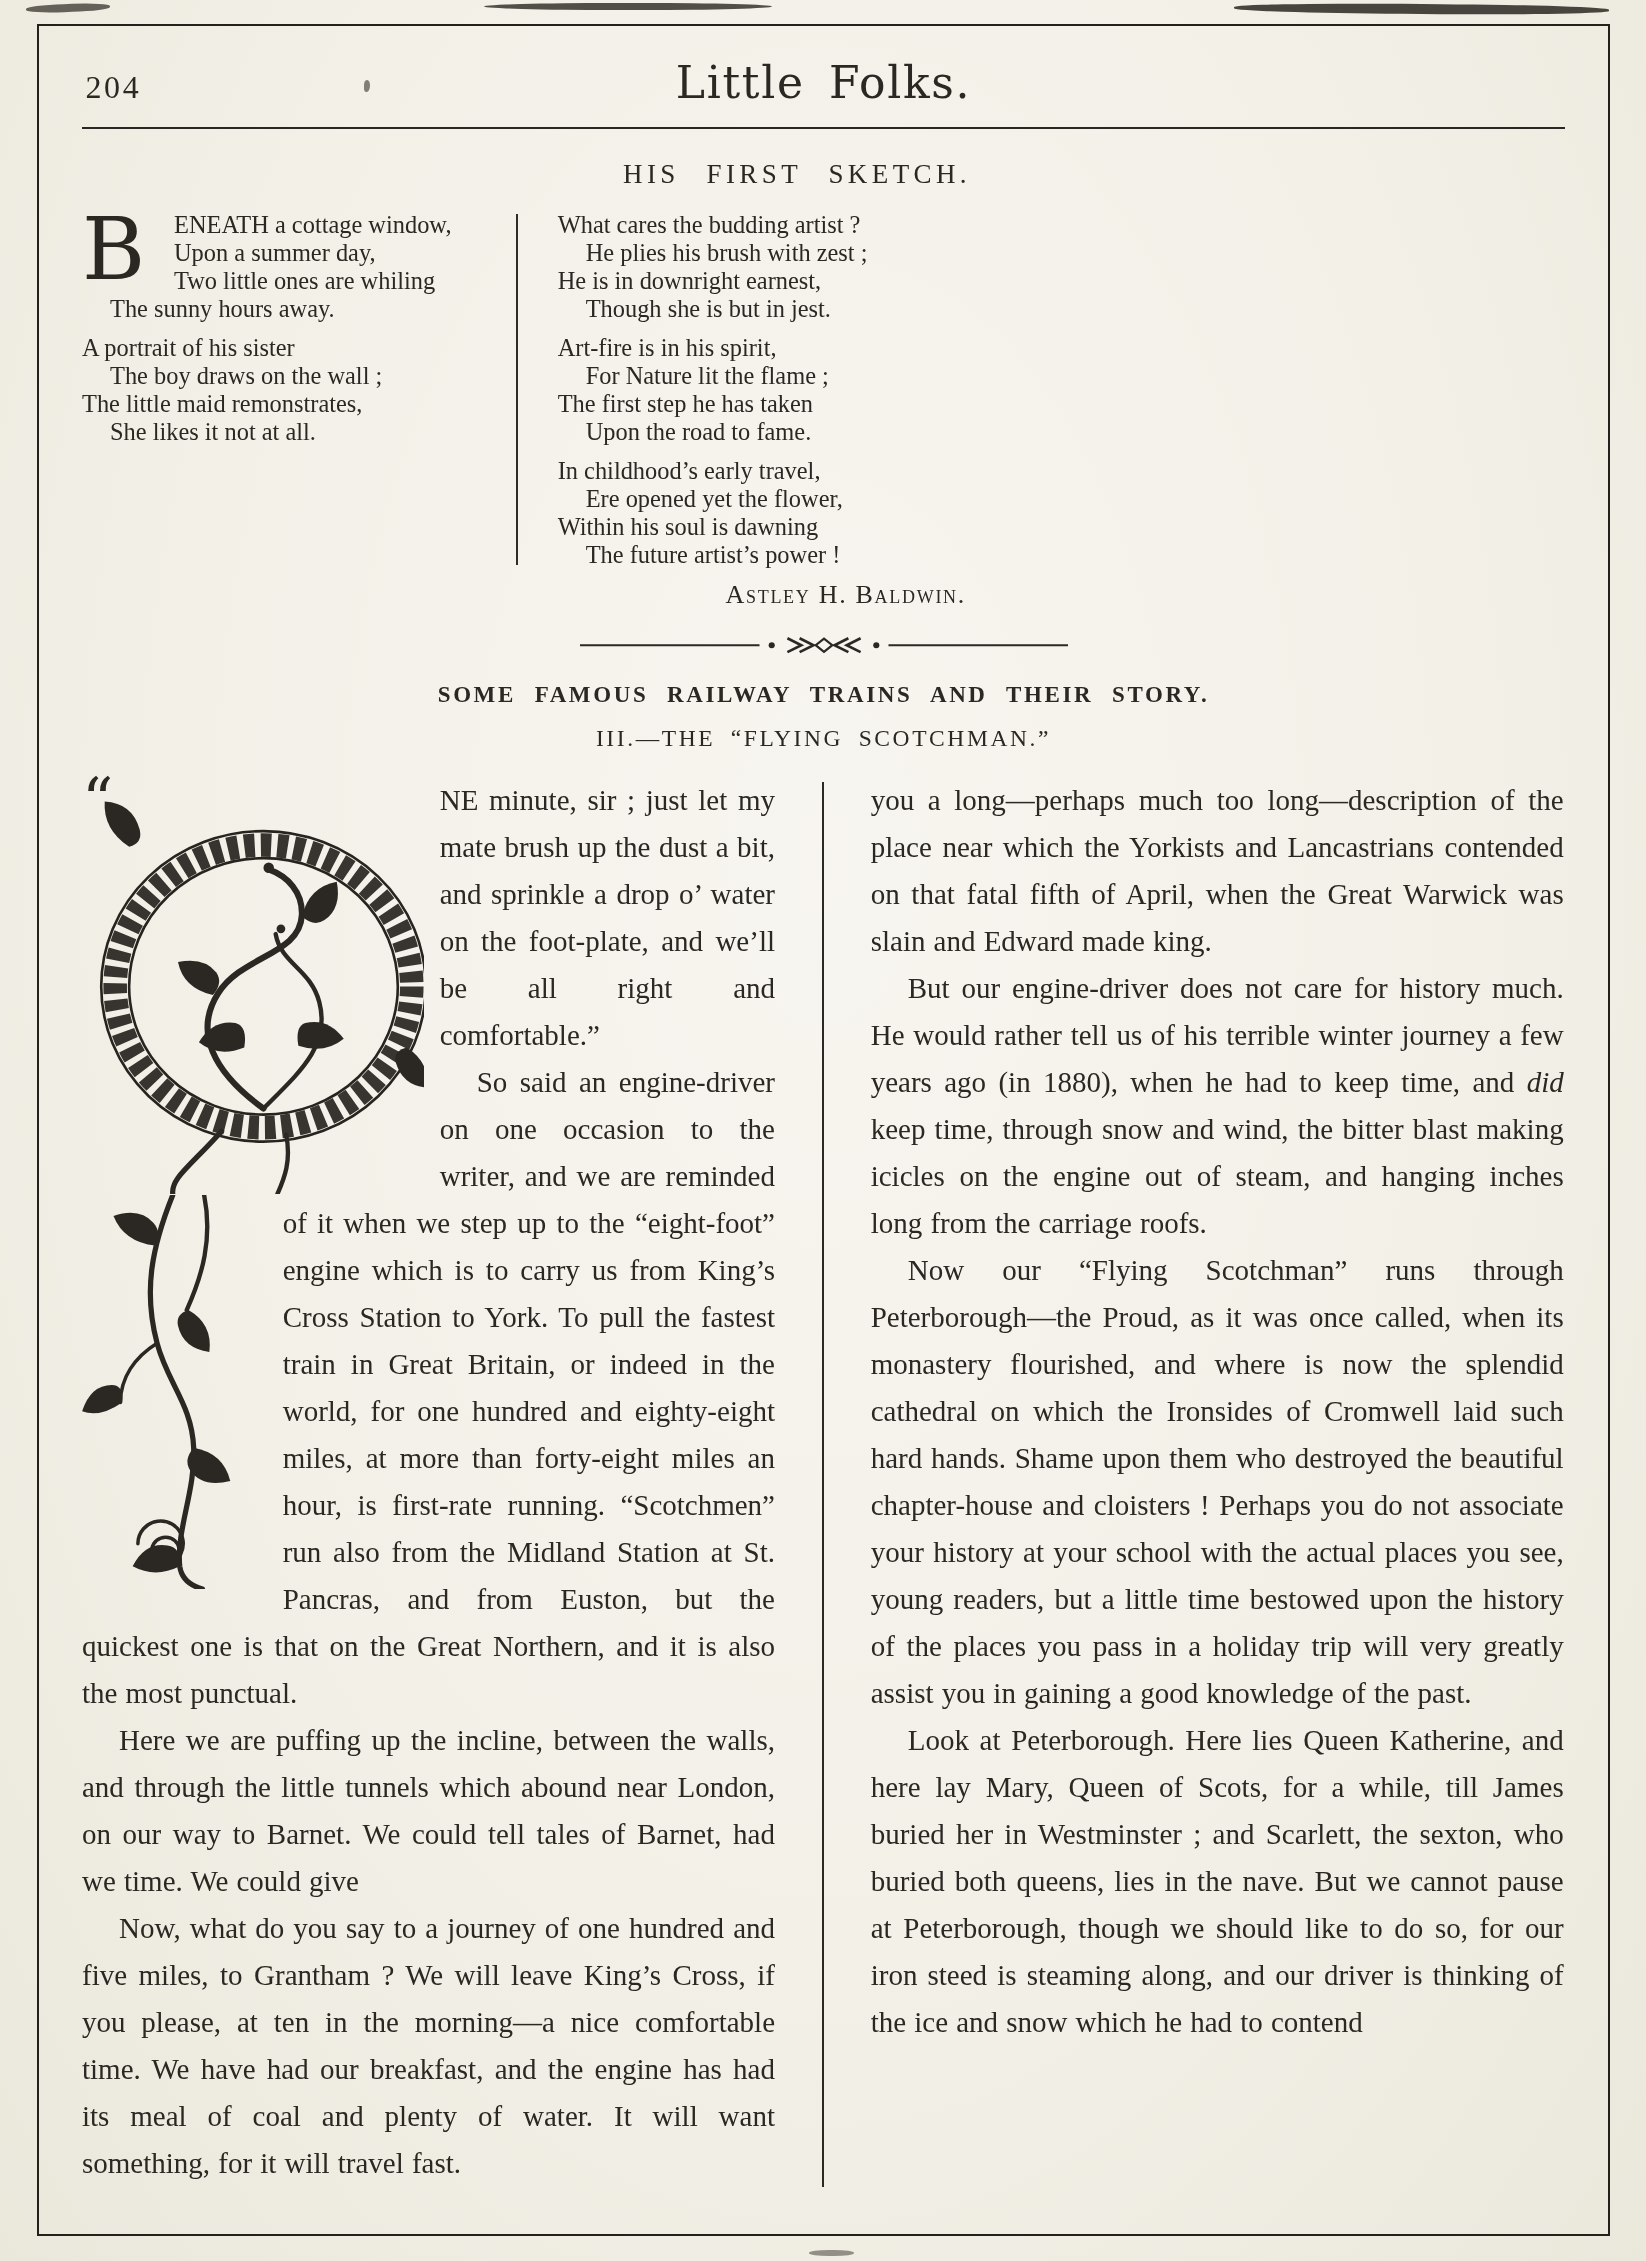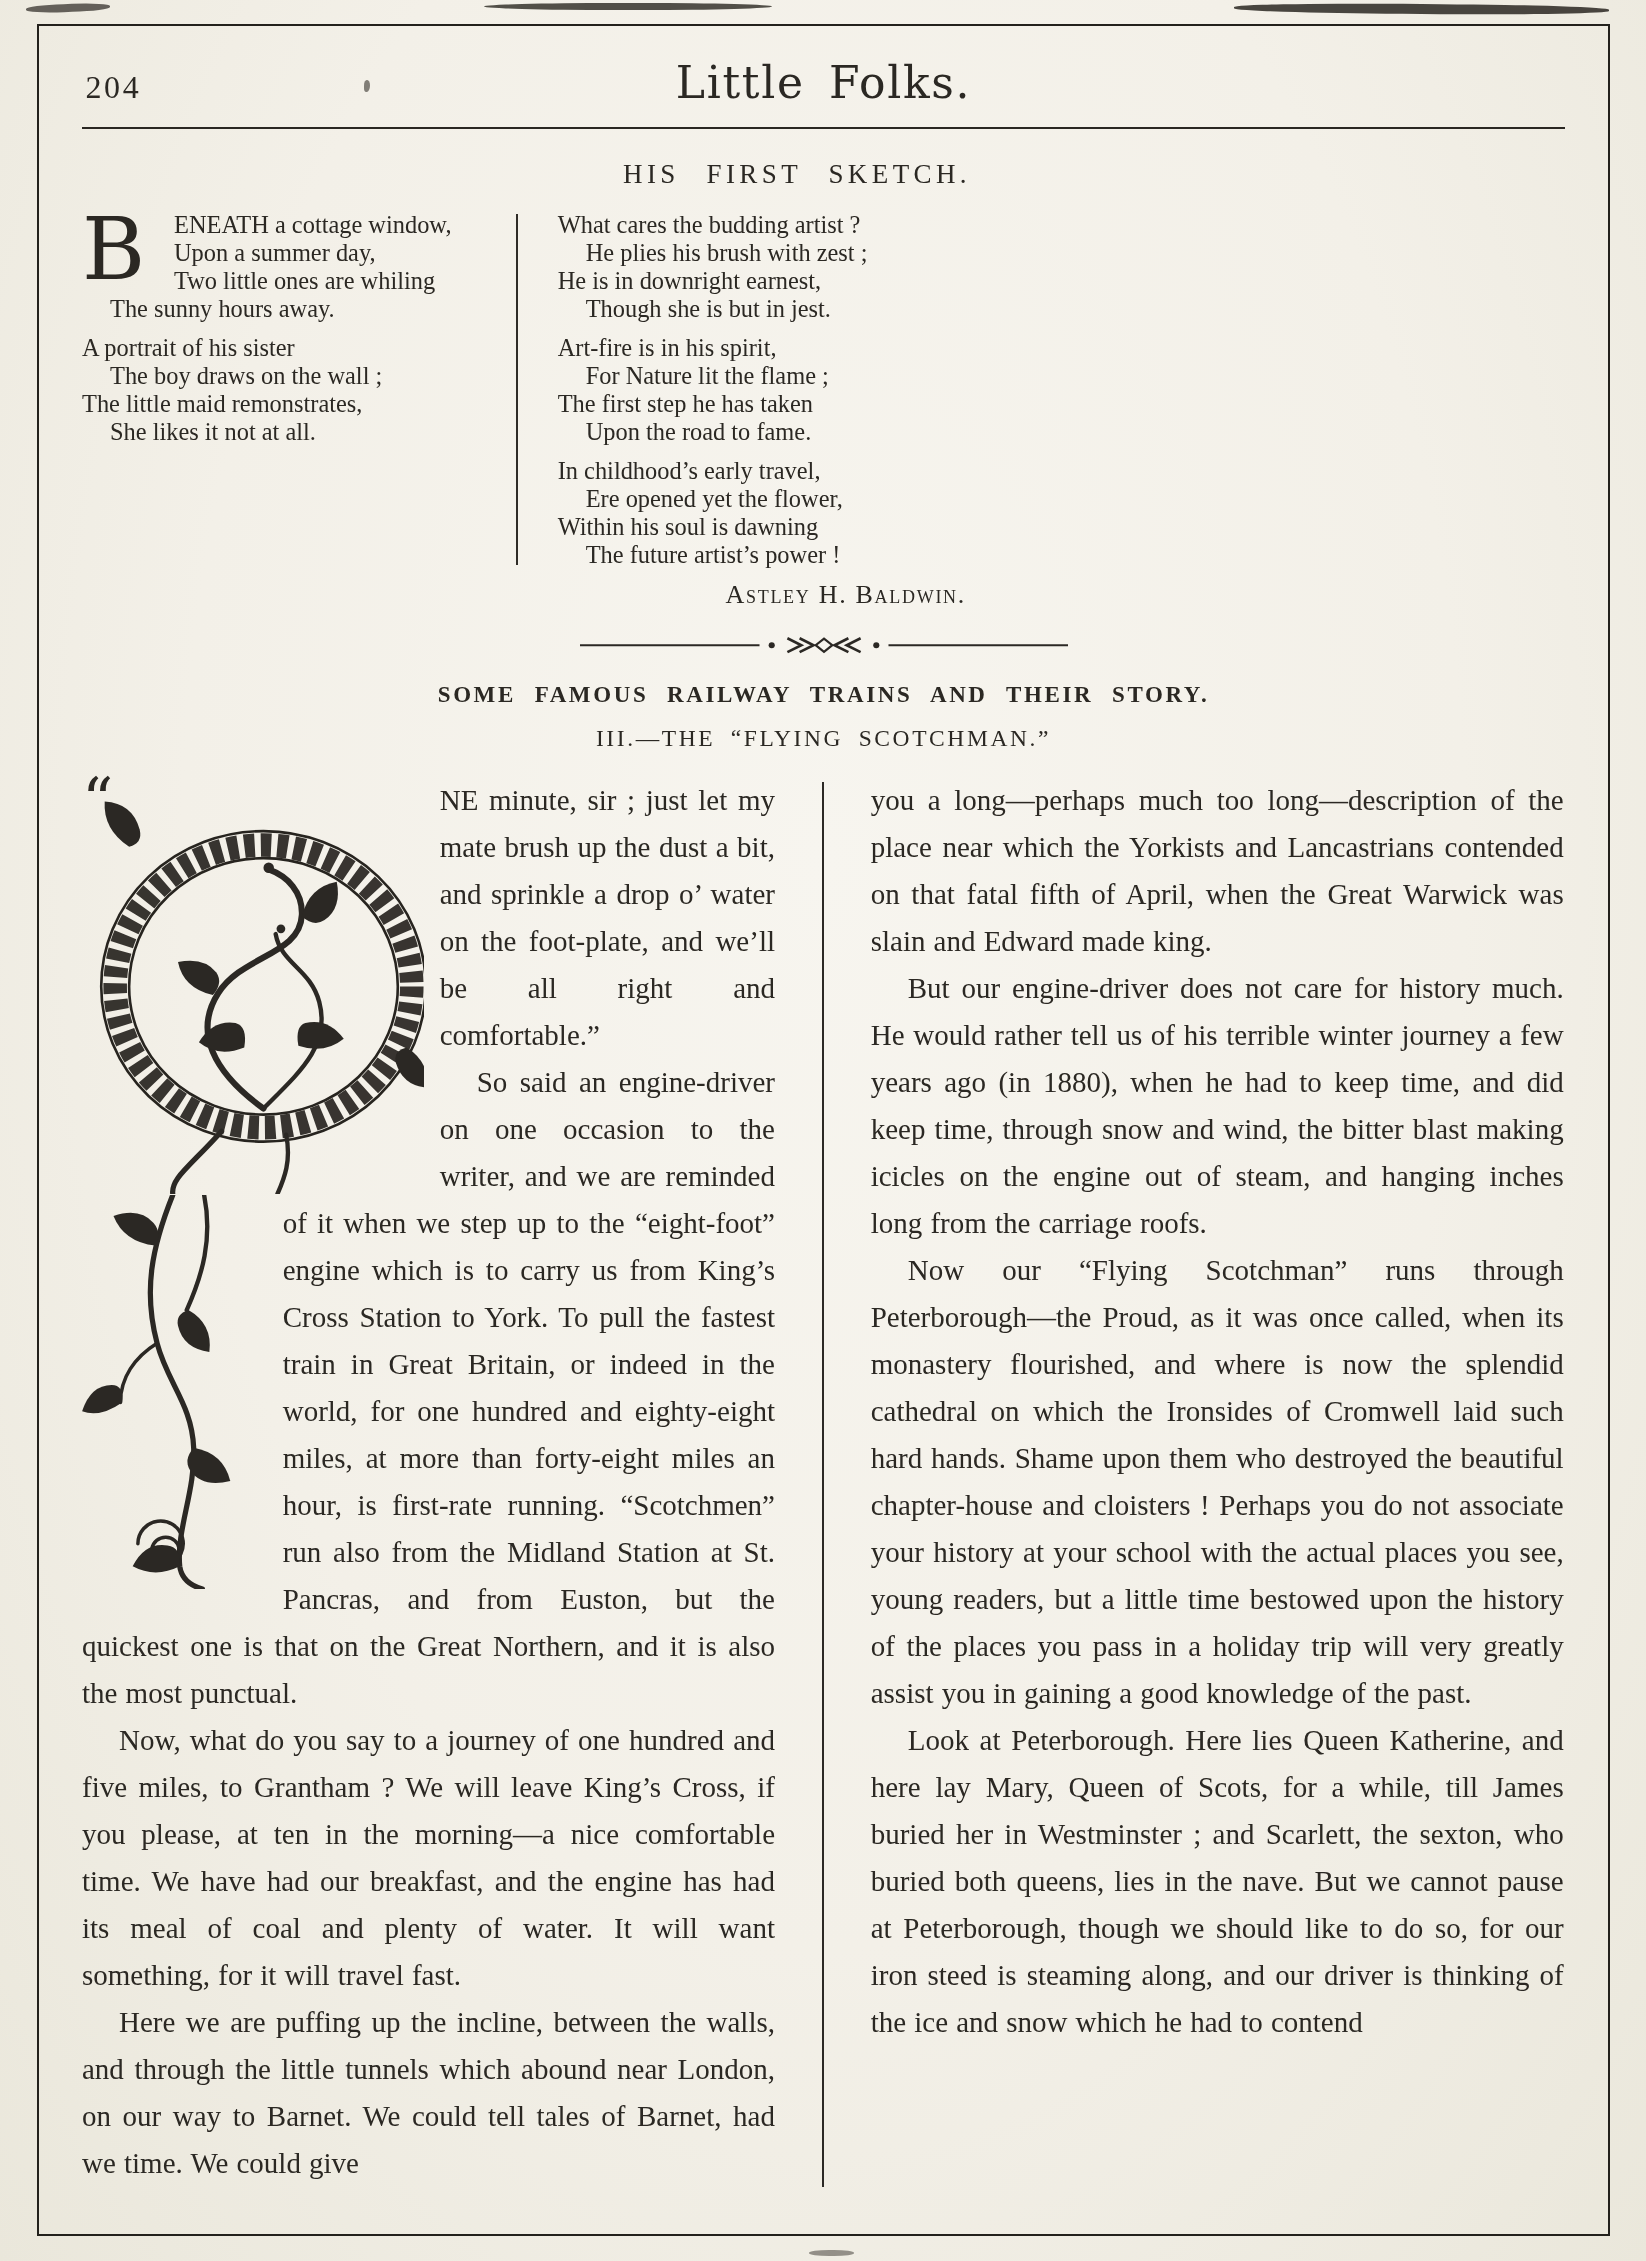--- a/index.html
+++ b/index.html
@@ -52,21 +52,21 @@
   .byline .byname{font-variant:small-caps;letter-spacing:1.7px;}
   .article-heading{margin:17.4px 0 0 0;text-align:center;font-weight:normal;
     font-size:23.5px;letter-spacing:2.6px;word-spacing:7px;}
 
   
   .article-cols{display:flex;margin-top:24.4px;}
   .acol{width:693px;font-size:29px;line-height:47px;text-align:justify;word-spacing:0.9px;}
   .acol p{margin:0;text-indent:37px;}
   .acol p.flush{text-indent:0;}
   .adivider{width:1.7px;background:#2c2925;margin:5.2px 47px 0 47px;align-self:stretch;}
-  .em-word{}
+  .em-word{font-style:italic;}
 
   
   .initial-o{display:block;float:left;width:342px;height:410px;margin:7px 15.7px 1.7px 0;position:relative;}
   .vine-tail{display:block;float:left;clear:left;width:185px;height:394px;margin:0 15.7px 1.7px 0;}
   .openquote{position:absolute;top:-14px;left:0;font-family:"DejaVu Serif",serif;font-size:61px;line-height:1;}
   .visually-hidden{position:absolute;width:0.9px;height:0.9px;overflow:hidden;clip-path:inset(50%);white-space:nowrap;}
 </style>
 </head>
 <body>
 
@@ -196,22 +196,22 @@
                   <path d="M122,132 q28,16 24,48 q-30,-4 -36,-30 q-3,-13 12,-18 z"></path>
                   <path d="M128,290 q34,6 42,38 q-32,8 -46,-12 q-8,-12 4,-26 z"></path>
                   <path d="M46,238 q-26,18 -46,10 q10,-30 34,-30 q14,0 12,20 z"></path>
                   <path d="M112,426 q-28,14 -54,0 q14,-28 40,-24 q16,2 14,24 z"></path>
                 </g>
               </svg>
             </span>
             <span>NE minute, sir ; just let my mate brush up the dust a bit, and sprinkle a drop o’ water on the foot-plate, and we’ll be all right and comfortable.”</span>
           </p>
           <p>So said an engine-driver on one occasion to the writer, and we are reminded of it when we step up to the “eight-foot” engine which is to carry us from King’s Cross Station to York. To pull the fastest train in Great Britain, or indeed in the world, for one hundred and eighty-eight miles, at more than forty-eight miles an hour, is first-rate running. “Scotchmen” run also from the Midland Station at St. Pancras, and from Euston, but the quickest one is that on the Great Northern, and it is also the most punctual.</p>
+          <p>Here we are puffing up the incline, between the walls, and through the little tunnels which abound near London, on our way to Barnet. We could tell tales of Barnet, had we time. We could give</p>
           <p>Now, what do you say to a journey of one hundred and five miles, to Grantham ? We will leave King’s Cross, if you please, at ten in the morning—a nice comfortable time. We have had our breakfast, and the engine has had its meal of coal and plenty of water. It will want something, for it will travel fast.</p>
-          <p>Here we are puffing up the incline, between the walls, and through the little tunnels which abound near London, on our way to Barnet. We could tell tales of Barnet, had we time. We could give</p>
         </div>
 
         <div class="adivider"></div>
 
         <div class="acol">
           <p class="flush">you a long—perhaps much too long—description of the place near which the Yorkists and Lancastrians contended on that fatal fifth of April, when the Great Warwick was slain and Edward made king.</p>
           <p><span>But our engine-driver does not care for history much. He would rather tell us of his terrible winter journey a few years ago (in 1880), when he had to keep time, and </span><span class="em-word">did</span><span> keep time, through snow and wind, the bitter blast making icicles on the engine out of steam, and hanging inches long from the carriage roofs.</span></p>
           <p>Now our “Flying Scotchman” runs through Peterborough—the Proud, as it was once called, when its monastery flourished, and where is now the splendid cathedral on which the Ironsides of Cromwell laid such hard hands. Shame upon them who destroyed the beautiful chapter-house and cloisters ! Perhaps you do not associate your history at your school with the actual places you see, young readers, but a little time bestowed upon the history of the places you pass in a holiday trip will very greatly assist you in gaining a good knowledge of the past.</p>
           <p>Look at Peterborough. Here lies Queen Katherine, and here lay Mary, Queen of Scots, for a while, till James buried her in Westminster ; and Scarlett, the sexton, who buried both queens, lies in the nave. But we cannot pause at Peterborough, though we should like to do so, for our iron steed is steaming along, and our driver is thinking of the ice and snow which he had to contend</p>
         </div>

